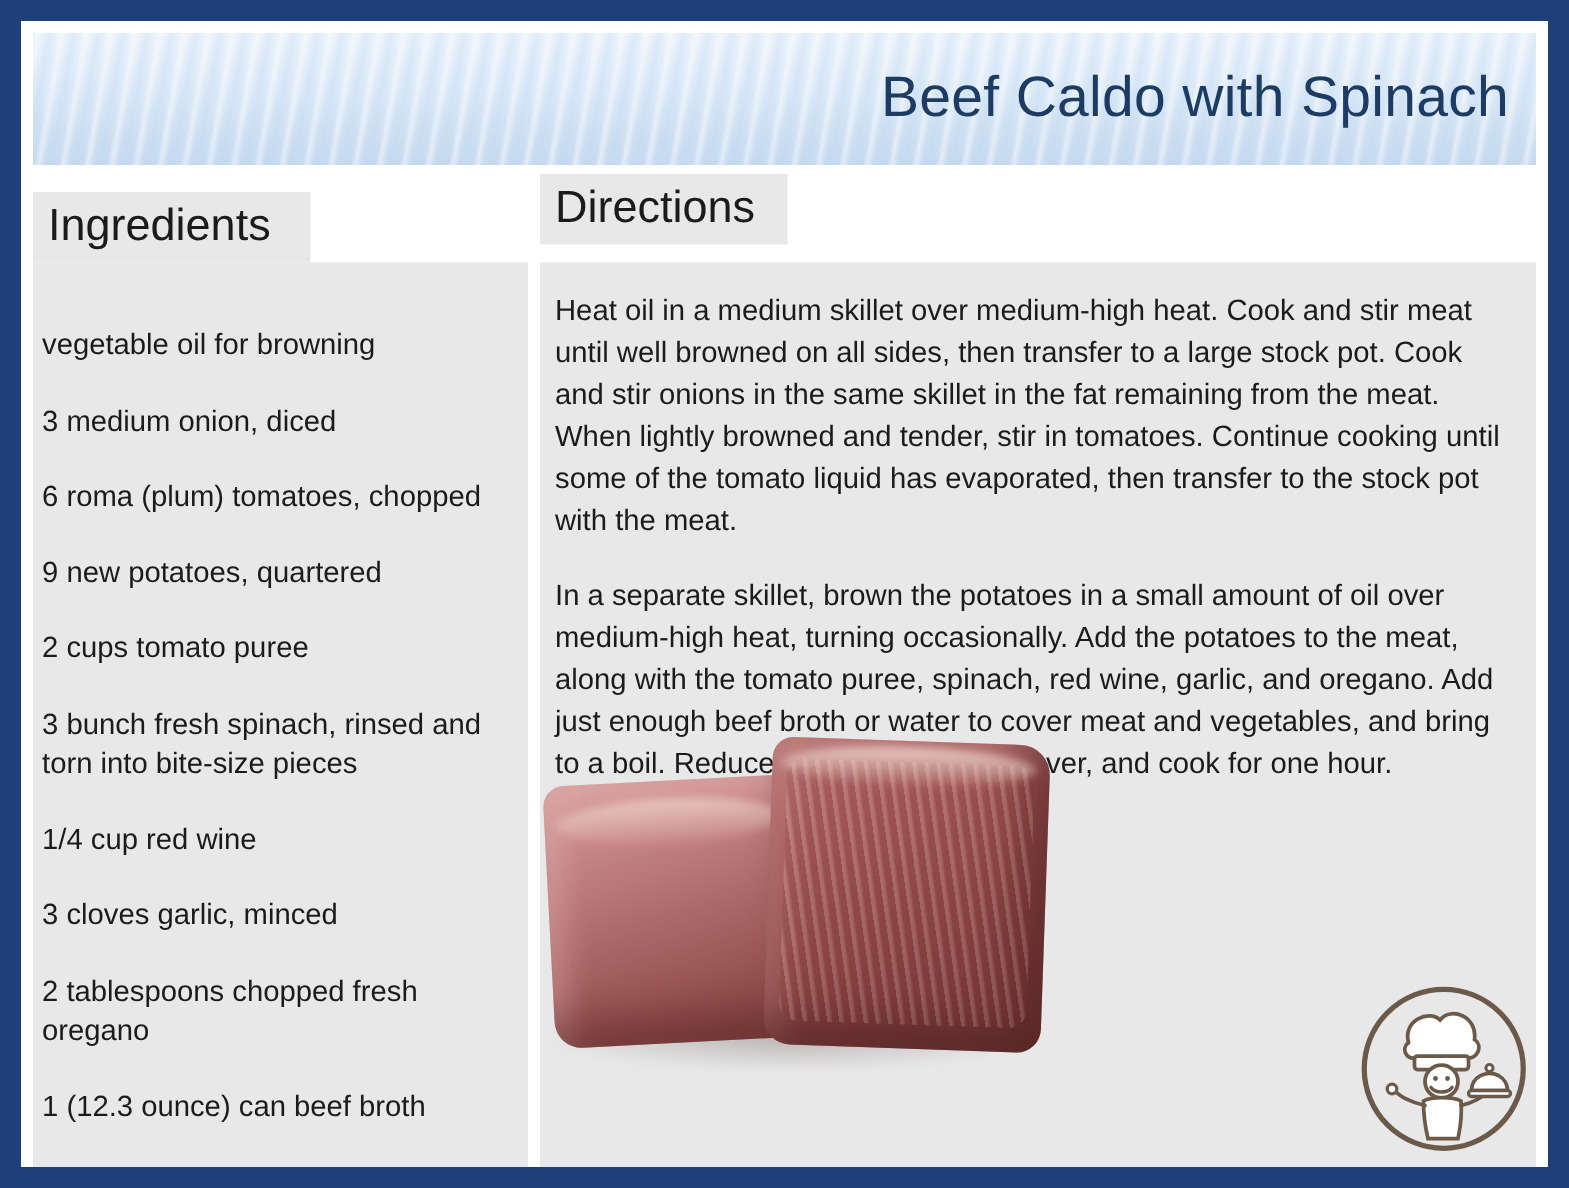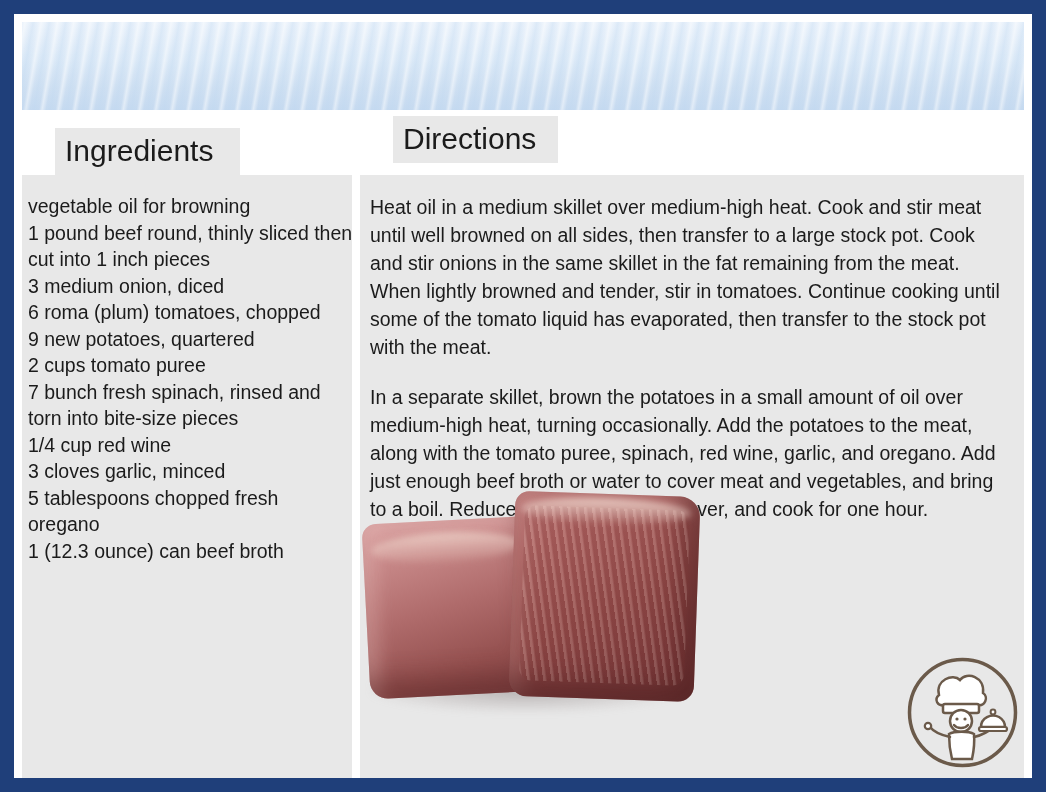--- a/index.html
+++ b/index.html
@@ -98,21 +98,20 @@
 
   
   .tab {
     position: absolute;
     background: #e8e8e8;
     color: #1b1b1b;
     font-size: 30px;
     padding: 6px 18px 4px 10px;
     box-sizing: border-box;
     white-space: nowrap;
-    margin-left: 33px;
   }
   .tab-ingredients {
     left: 22px;
     top: 128px;
     width: 185px;
     height: 47px;
   }
   .tab-directions {
     left: 360px;
     top: 116px;
@@ -124,20 +123,21 @@
     position: absolute;
     left: 28px;
     top: 193px;
     width: 326px;
     font-size: 19.5px;
     line-height: 26.5px;
     color: #1b1b1b;
   }
   .ingredients-list div {
     white-space: pre-wrap;
+    margin-top: 24px;
   }
 
   .directions-body {
     position: absolute;
     left: 366px;
     top: 193px;
     width: 640px;
     font-size: 19.5px;
     line-height: 28px;
     color: #1b1b1b;
@@ -239,39 +239,39 @@
 </head>
 <body>
 
 <div class="page">
 
   <div class="outer-border"></div>
   <div class="inner-white"></div>
 
   <div class="title-banner">
     <div class="streaks"></div>
+    <div class="title-text">Beef Caldo with Spinach</div>
   </div>
 
   <div class="tab tab-ingredients">Ingredients</div>
   <div class="ingredients-panel"></div>
 
   <div class="tab tab-directions">Directions</div>
   <div class="directions-panel"></div>
 
   <div class="ingredients-list">
     <div>vegetable oil for browning</div>
-    <div>1 pound beef round, thinly sliced then cut into 1 inch pieces</div>
     <div>3 medium onion, diced</div>
     <div>6 roma (plum) tomatoes, chopped</div>
     <div>9 new potatoes, quartered</div>
     <div>2 cups tomato puree</div>
-    <div>7 bunch fresh spinach, rinsed and torn into bite-size pieces</div>
+    <div>3 bunch fresh spinach, rinsed and torn into bite-size pieces</div>
     <div>1/4 cup red wine</div>
     <div>3 cloves garlic, minced</div>
-    <div>5 tablespoons chopped fresh oregano</div>
+    <div>2 tablespoons chopped fresh oregano</div>
     <div>1 (12.3 ounce) can beef broth</div>
   </div>
 
   <div class="directions-body">
     <p>Heat oil in a medium skillet over medium-high heat. Cook and stir meat until well browned on all sides, then transfer to a large stock pot. Cook and stir onions in the same skillet in the fat remaining from the meat. When lightly browned and tender, stir in tomatoes. Continue cooking until some of the tomato liquid has evaporated, then transfer to the stock pot with the meat.</p>
     <p>In a separate skillet, brown the potatoes in a small amount of oil over medium-high heat, turning occasionally. Add the potatoes to the meat, along with the tomato puree, spinach, red wine, garlic, and oregano. Add just enough beef broth or water to cover meat and vegetables, and bring to a boil. Reduce heat to a simmer, cover, and cook for one hour.</p>
   </div>
 
   <div class="meat-photo">
     <div class="shadow"></div>

